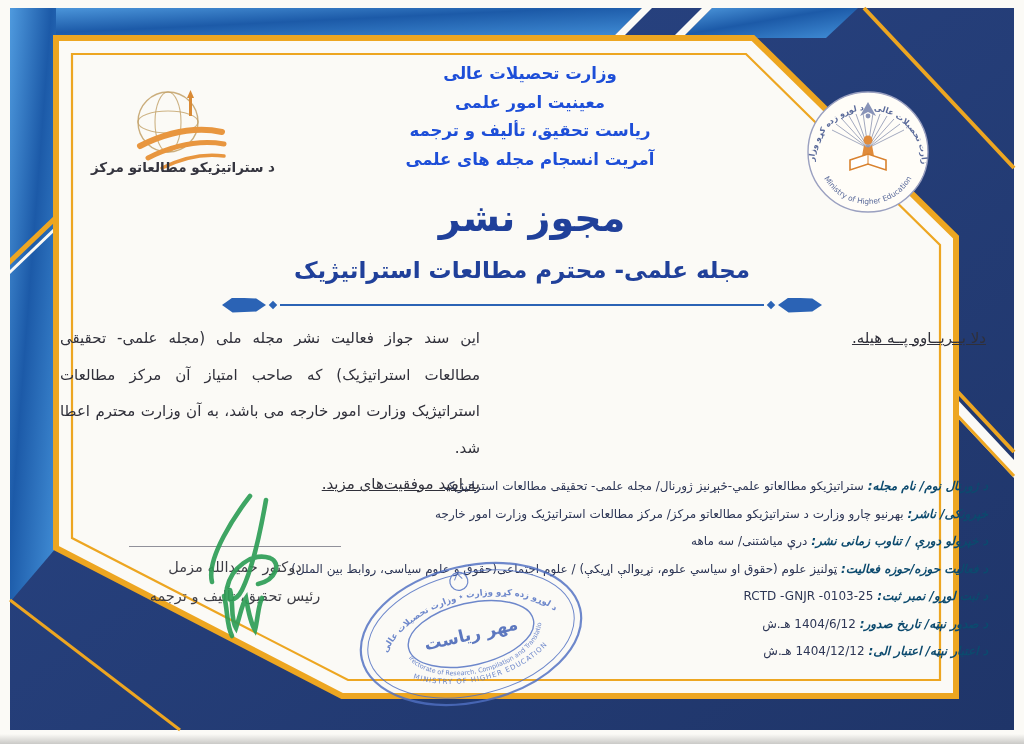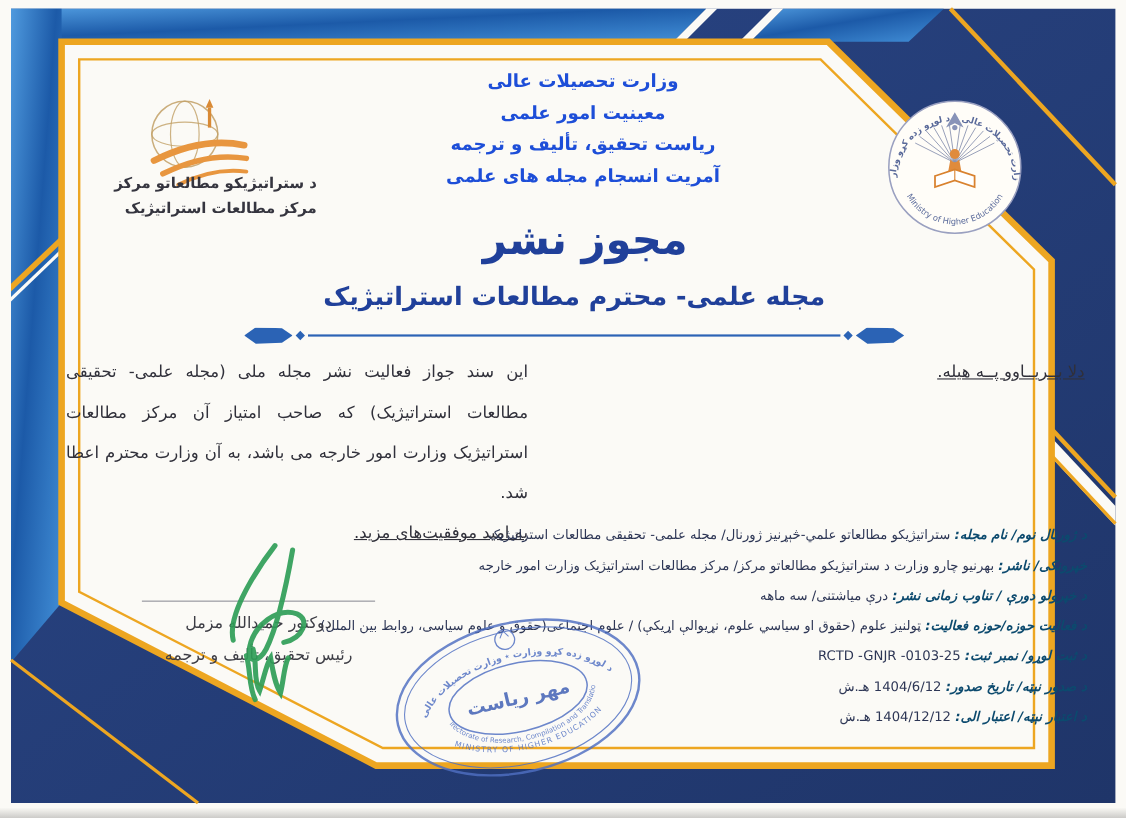--- a/index.html
+++ b/index.html
@@ -5,21 +5,21 @@
   html,body{margin:0;padding:0;background:#ffffff;}
   .cert{
     position:relative;width:1024px;height:744px;overflow:hidden;
     background:#fbfaf6;font-family:"DejaVu Sans",sans-serif;
   }
   .frame{position:absolute;left:0;top:0;z-index:0;}
   
   .content{position:absolute;inset:0;z-index:2;}
   .org-logo{position:absolute;left:96px;top:80px;width:180px;height:130px;}
   .org-logo-text{
-    position:absolute;left:78px;top:156px;width:210px;direction:rtl;
+    position:absolute;left:78px;top:156px;width:210px;text-align:center;direction:rtl;
     font-weight:bold;font-size:13.5px;line-height:23px;color:#35353f;
   }
   .ministry-header{
     position:absolute;left:318px;top:60px;width:424px;text-align:center;direction:rtl;
     color:#1d4ed8;font-weight:bold;font-size:16.5px;line-height:28.5px;
   }
   .seal{position:absolute;left:798px;top:86px;}
   .license-title{
     position:absolute;left:312px;top:196px;width:440px;text-align:center;direction:rtl;
     font-size:38px;font-weight:bold;color:#20409a;letter-spacing:1px;
@@ -114,21 +114,20 @@
       <ellipse cx="72" cy="42" rx="13" ry="30" fill="none" stroke="#c2a066" stroke-width="1.1" opacity=".8"></ellipse>
       <ellipse cx="72" cy="42" rx="30" ry="11" fill="none" stroke="#c2a066" stroke-width="1.1" opacity=".8"></ellipse>
       <rect x="93" y="18" width="3" height="18" fill="#d98a35"></rect>
       <polygon points="91,18 98,18 94.5,10" fill="#d98a35"></polygon>
       <path d="M44,66 Q88,44 126,52" fill="none" stroke="#e8963f" stroke-width="6" stroke-linecap="round"></path>
       <path d="M52,78 Q92,58 128,64" fill="none" stroke="#e8963f" stroke-width="5" stroke-linecap="round"></path>
       <path d="M66,88 Q98,72 128,76" fill="none" stroke="#e8963f" stroke-width="3.5" stroke-linecap="round"></path>
     </svg>
     <div class="org-logo-text">
       <div>د ستراتیژیکو مطالعاتو مرکز</div>
-      <div>مرکز مطالعات استراتیژیک</div>
     </div>
 
     <div class="ministry-header">
       <div>وزارت تحصیلات عالی</div>
       <div>معینیت امور علمی</div>
       <div>ریاست تحقیق، تألیف و ترجمه</div>
       <div>آمریت انسجام مجله های علمی</div>
     </div>
 
     <svg class="seal" width="140" height="136" viewBox="0 0 140 136">

